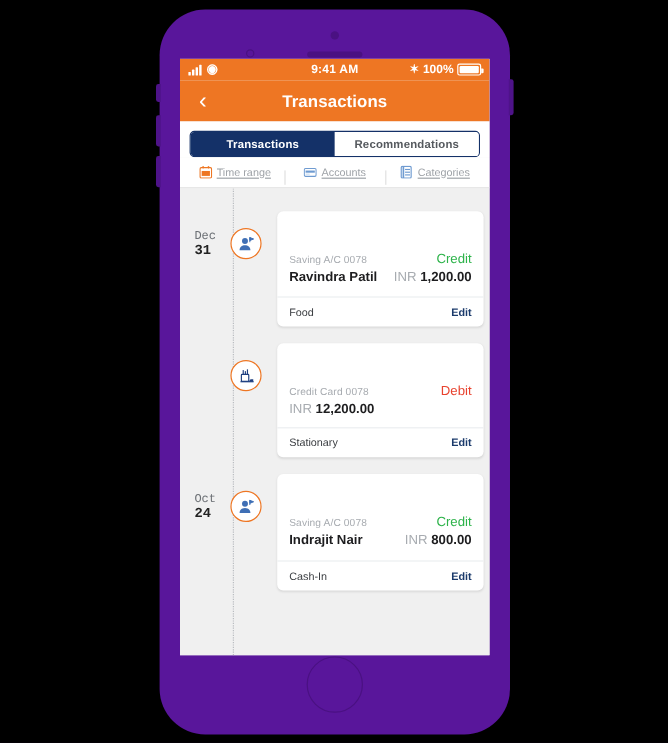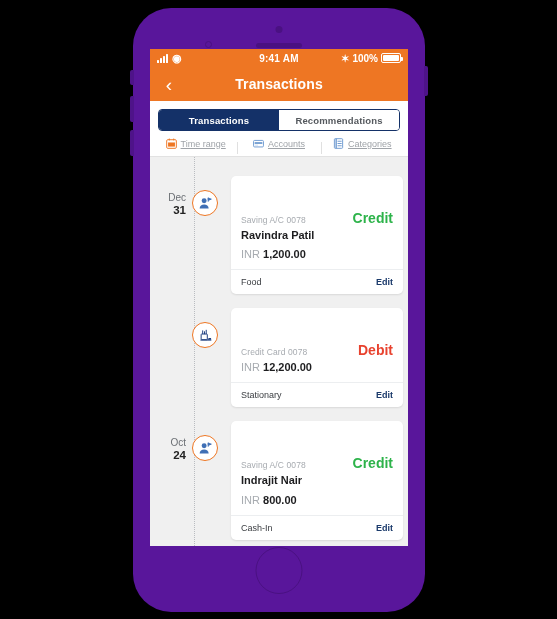--- a/index.html
+++ b/index.html
@@ -188,24 +188,25 @@
   }
 
   .txn-row {
     position: relative;
     display: flex;
     padding-left: 12px;
     margin-bottom: 14px;
   }
   .date-col {
     width: 24px;
-    text-align: right;
+    text-align: left;
     padding-top: 17px;
     line-height: 1.05;
     flex-shrink: 0;
+    font-family: Liberation Mono, monospace;
   }
   .date-mon { font-size: 10px; color: #6b6f74; }
   .date-day { font-size: 11.5px; font-weight: bold; color: #222; }
   .date-col.empty { visibility: hidden; }
 
   .marker {
     width: 26px; height: 26px;
     border-radius: 50%;
     background: #ffffff;
     border: 1.6px solid #ee7623;
@@ -224,27 +225,26 @@
     box-shadow: 0 1px 2px rgba(0,0,0,0.10);
     overflow: hidden;
   }
   .card-top { padding: 8px 10px 9px 10px; }
   .card-meta {
     display: flex; justify-content: space-between; align-items: baseline;
     margin-bottom: 3px;
     margin-top: 26px;
   }
   .acct { font-size: 8.5px; color: #a7abb0; letter-spacing: .1px; }
-  .txn-type { font-size: 14px; font-weight: bold; }
+  .txn-type { font-size: 11px; font-weight: normal; }
   .txn-type.credit { color: #2db34a; }
   .txn-type.debit  { color: #e8422e; }
   .card-main {
     display: flex; justify-content: space-between; align-items: flex-start;
     gap: 6px;
-    flex-direction: column;
   }
   .payee {
     font-size: 11px; font-weight: bold; color: #1d1d1f;
     line-height: 1.22; flex: 1;
   }
   .amount {
     font-size: 11px; font-weight: bold; color: #1d1d1f;
     white-space: nowrap; padding-top: 0;
   }
   .amount .cur { color: #a7abb0; font-weight: normal; }

